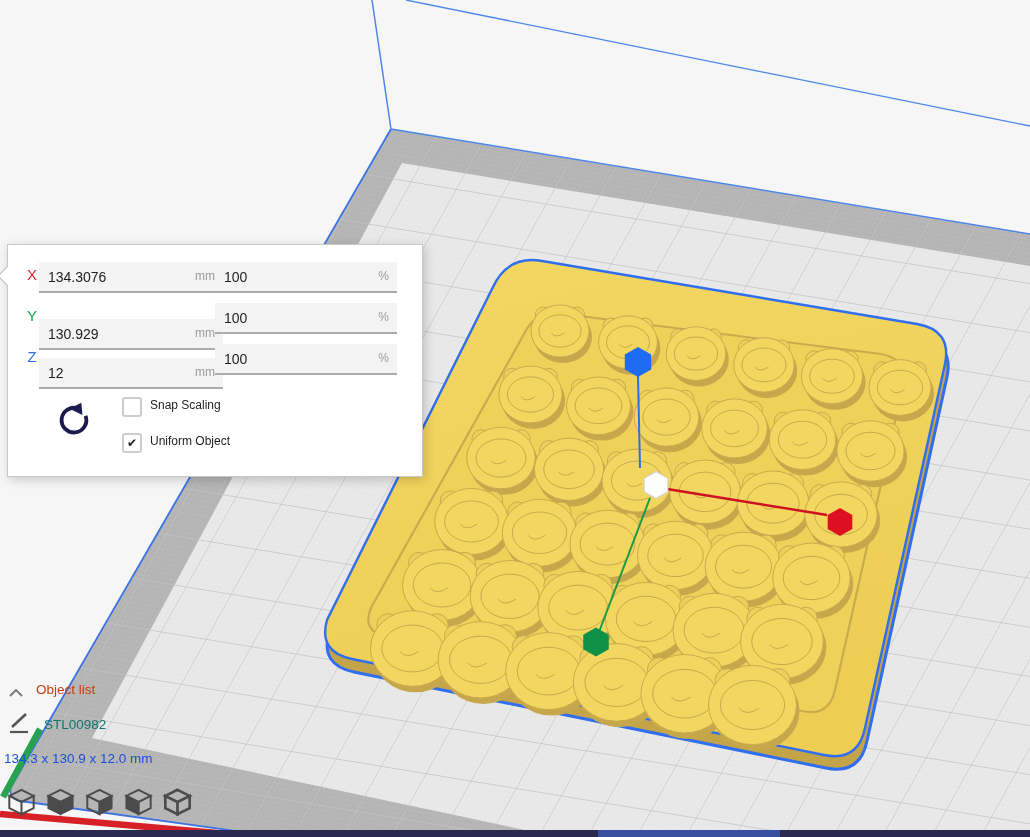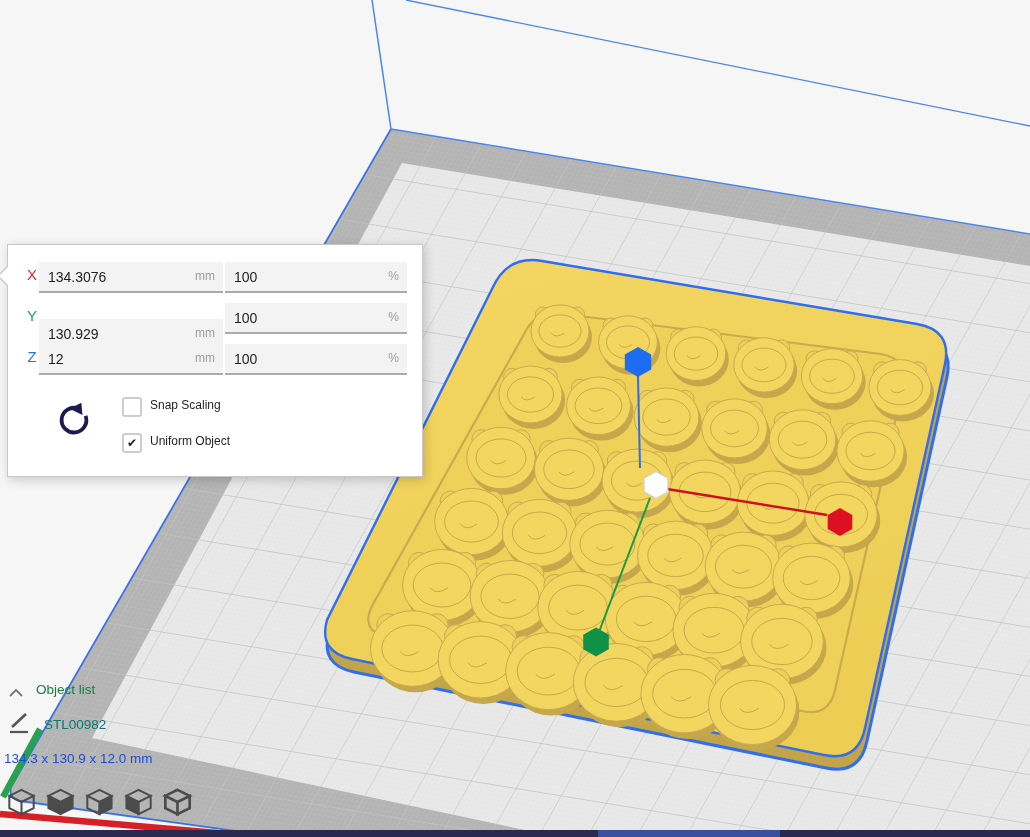--- a/index.html
+++ b/index.html
@@ -14,28 +14,28 @@
                border-top:11px solid transparent;border-bottom:11px solid transparent;border-right:11px solid #c8c8c8;}
   .notch-inner{position:absolute;left:-9px;top:21px;width:0;height:0;
                border-top:10px solid transparent;border-bottom:10px solid transparent;border-right:10px solid #ffffff;}
   .axis-label{position:absolute;left:14px;width:20px;text-align:center;font-size:15px;}
   .axis-x{color:#e8252e}.axis-y{color:#1ca84c}.axis-z{color:#2d6ce5}
   .field{position:absolute;height:29px;background:#f3f3f3;border-bottom:2px solid #ababab;}
   .field input{width:100%;height:100%;border:none;background:transparent;
                font-family:"Liberation Sans",sans-serif;font-size:14px;color:#1e1e1e;
                padding:0 30px 0 9px;box-sizing:border-box;outline:none;}
   .unit{position:absolute;right:8px;top:7px;font-size:12px;color:#9d9d9d;pointer-events:none;}
-  .f-mm{left:31px;width:184px;} .f-pc{left:217px;width:182px;}
+  .f-mm{left:31px;width:184px;} .f-pc{left:207px;width:182px;}
   .cb{position:absolute;left:114px;width:16px;height:16px;border:2px solid #cdcdcd;border-radius:3px;
       background:#fff;font-size:12px;line-height:16px;text-align:center;color:#222;cursor:pointer;}
   .cb-label{position:absolute;left:142px;font-size:12px;color:#1f1f1f;}
   .reset-btn{position:absolute;left:48px;top:156px;width:36px;height:36px;cursor:pointer;background:none;border:none;padding:0;}
 
   
-  .olist-header{position:absolute;left:36px;top:682px;font-size:13.5px;color:#15803d;z-index:10;cursor:pointer;text-align:right;}
+  .olist-header{position:absolute;left:36px;top:682px;font-size:13.5px;color:#c2410c;z-index:10;cursor:pointer;text-align:right;}
   .chev{position:absolute;left:8px;top:684px;z-index:10;cursor:pointer;}
   .pencil{position:absolute;left:7px;top:711px;z-index:10;}
   .oitem{position:absolute;left:44px;top:717px;font-size:13.5px;color:#0f766e;z-index:10;cursor:pointer;}
   .odims{position:absolute;left:4px;top:751px;font-size:13.5px;color:#1d4ed8;z-index:10;}
   .views{position:absolute;left:6px;top:787px;z-index:10;display:flex;gap:8px;}
   .vbtn{width:31px;height:30px;background:none;border:none;padding:0;cursor:pointer;}
 </style>
 </head>
 <body>
 
@@ -405,21 +405,21 @@
     <div class="field f-mm" style="top:74px">
       <input value="130.929" style="">
       <span class="unit">mm</span>
     </div>
     <div class="field f-pc" style="top:58px">
       <input value="100" style="">
       <span class="unit">%</span>
     </div>
 
     <span class="axis-label axis-z" style="top:103px">Z</span>
-    <div class="field f-mm" style="top:99px">
+    <div class="field f-mm" style="top:113px">
       <input value="12" style="">
       <span class="unit">mm</span>
     </div>
     <div class="field f-pc" style="top:99px">
       <input value="100" style="">
       <span class="unit">%</span>
     </div>
 
     <button class="reset-btn">
       <svg width="36" height="36" viewBox="0 0 32 32">

